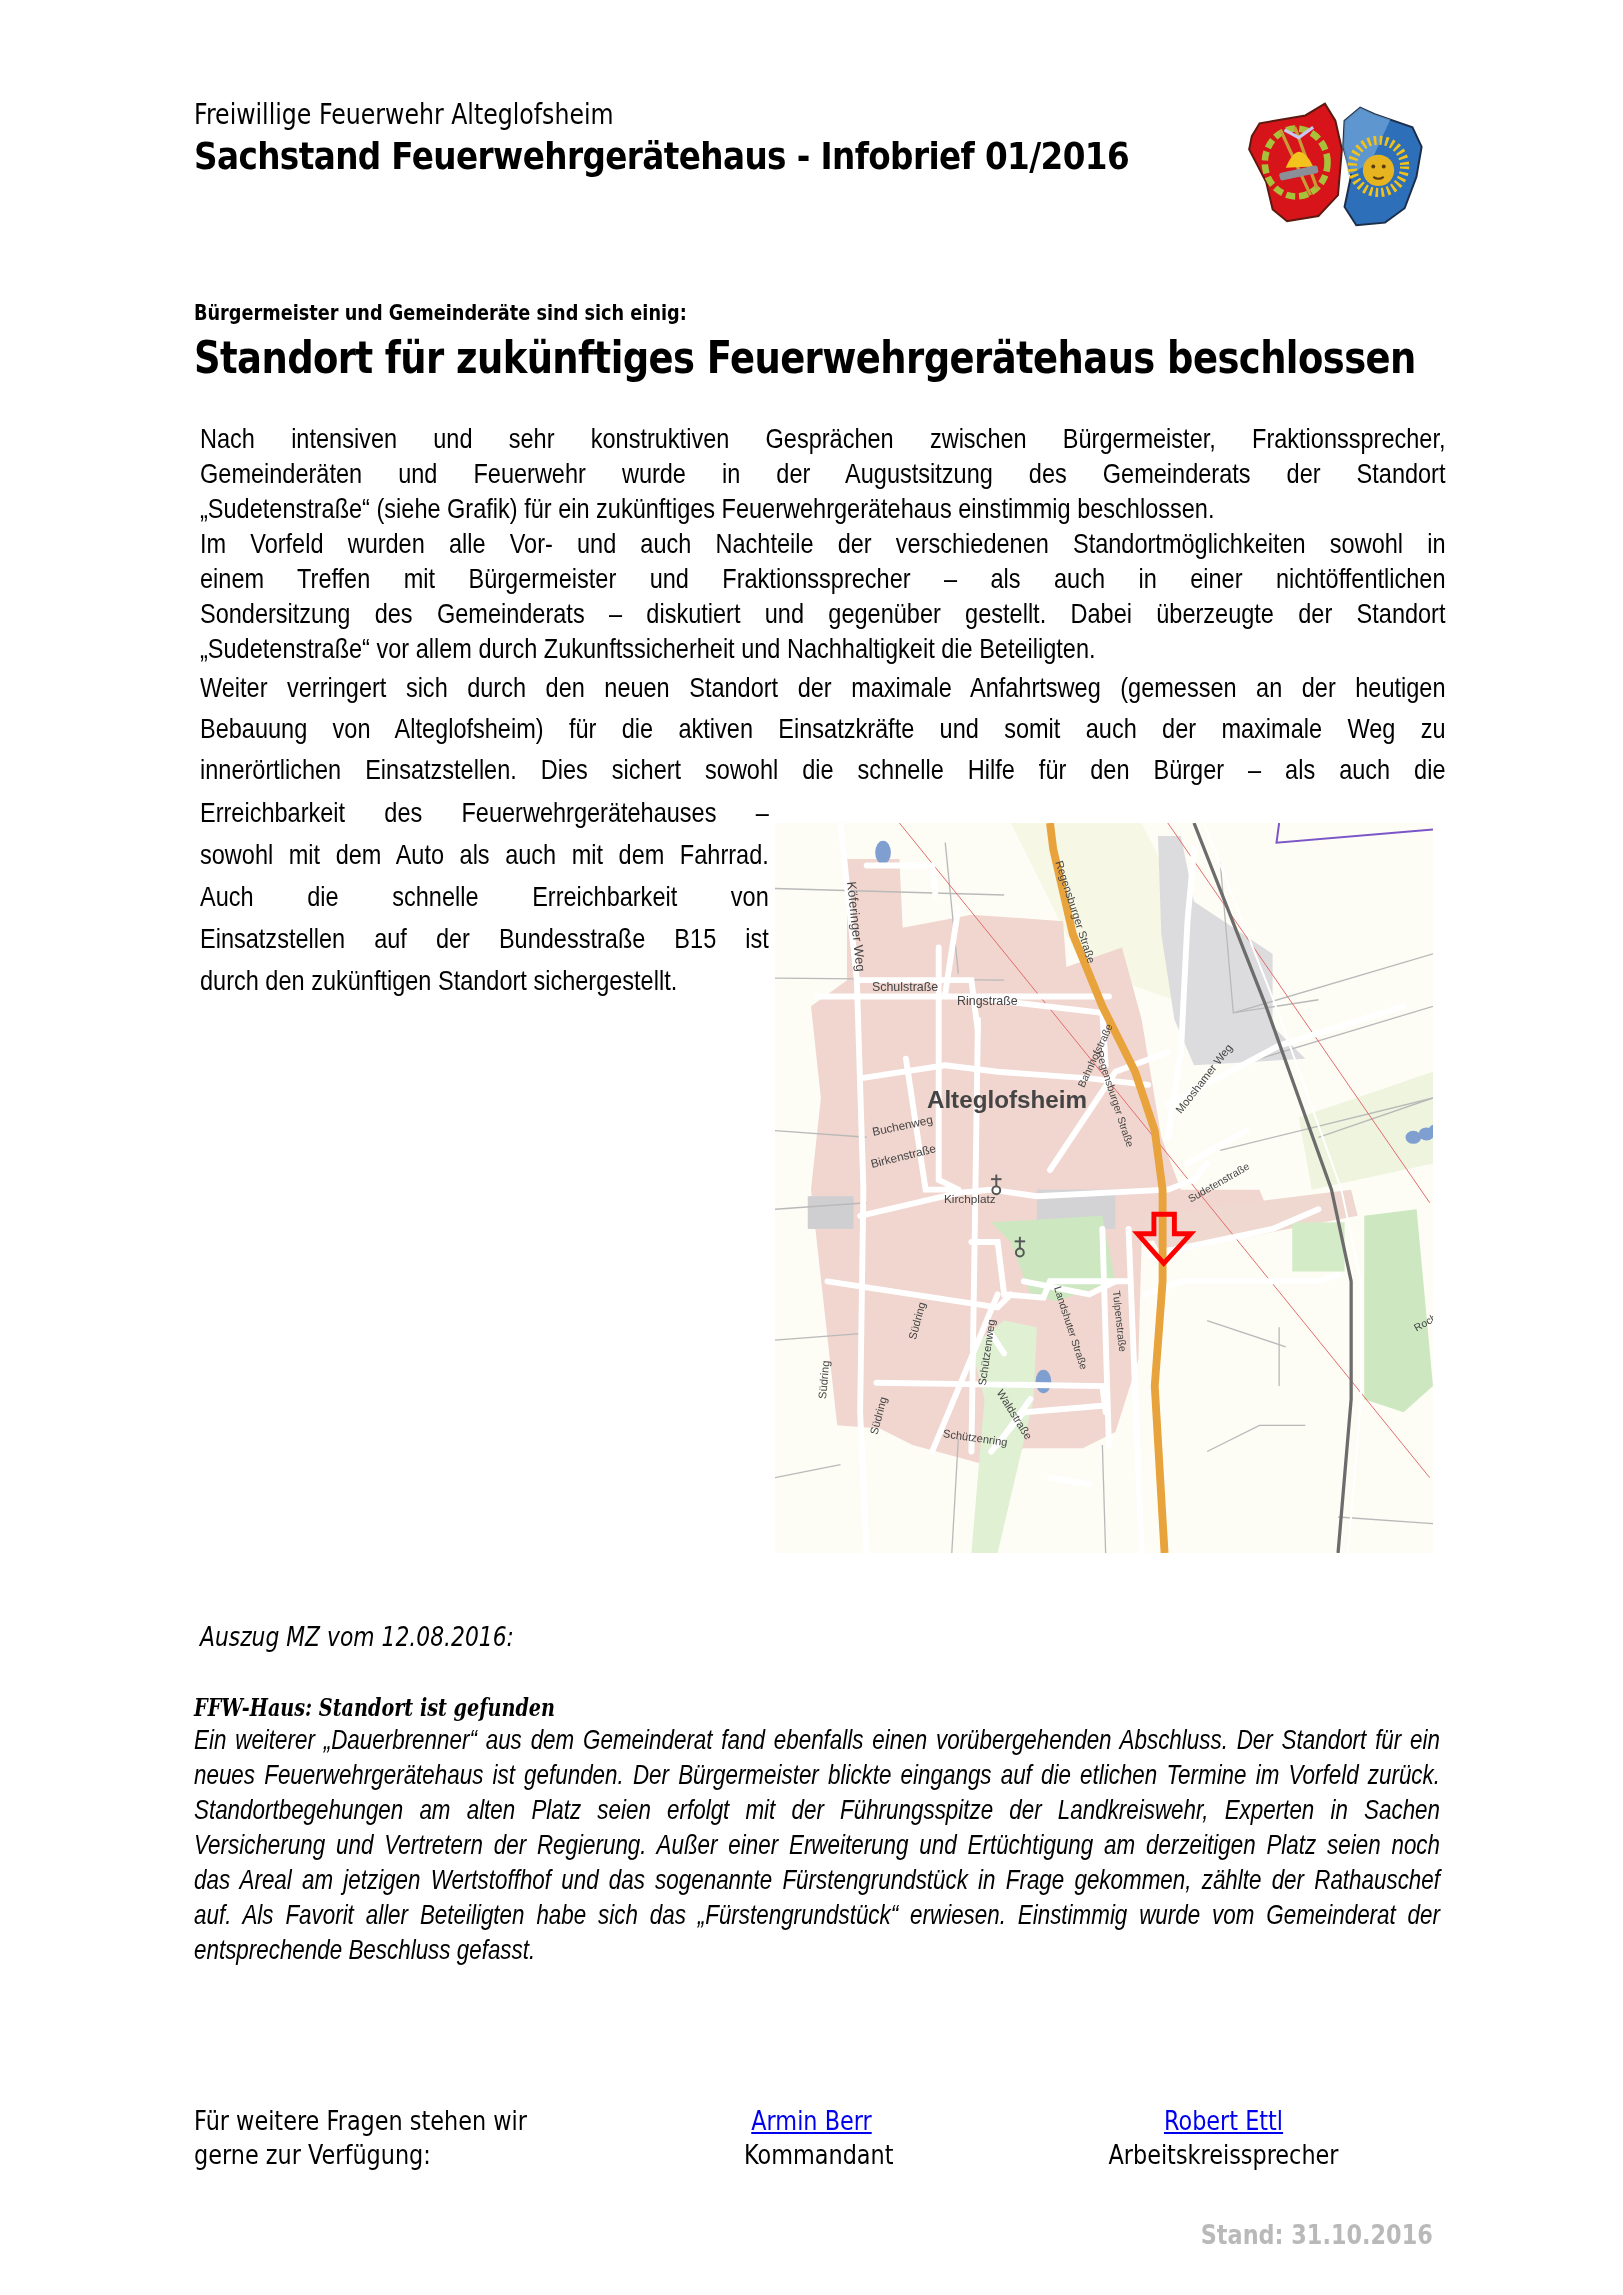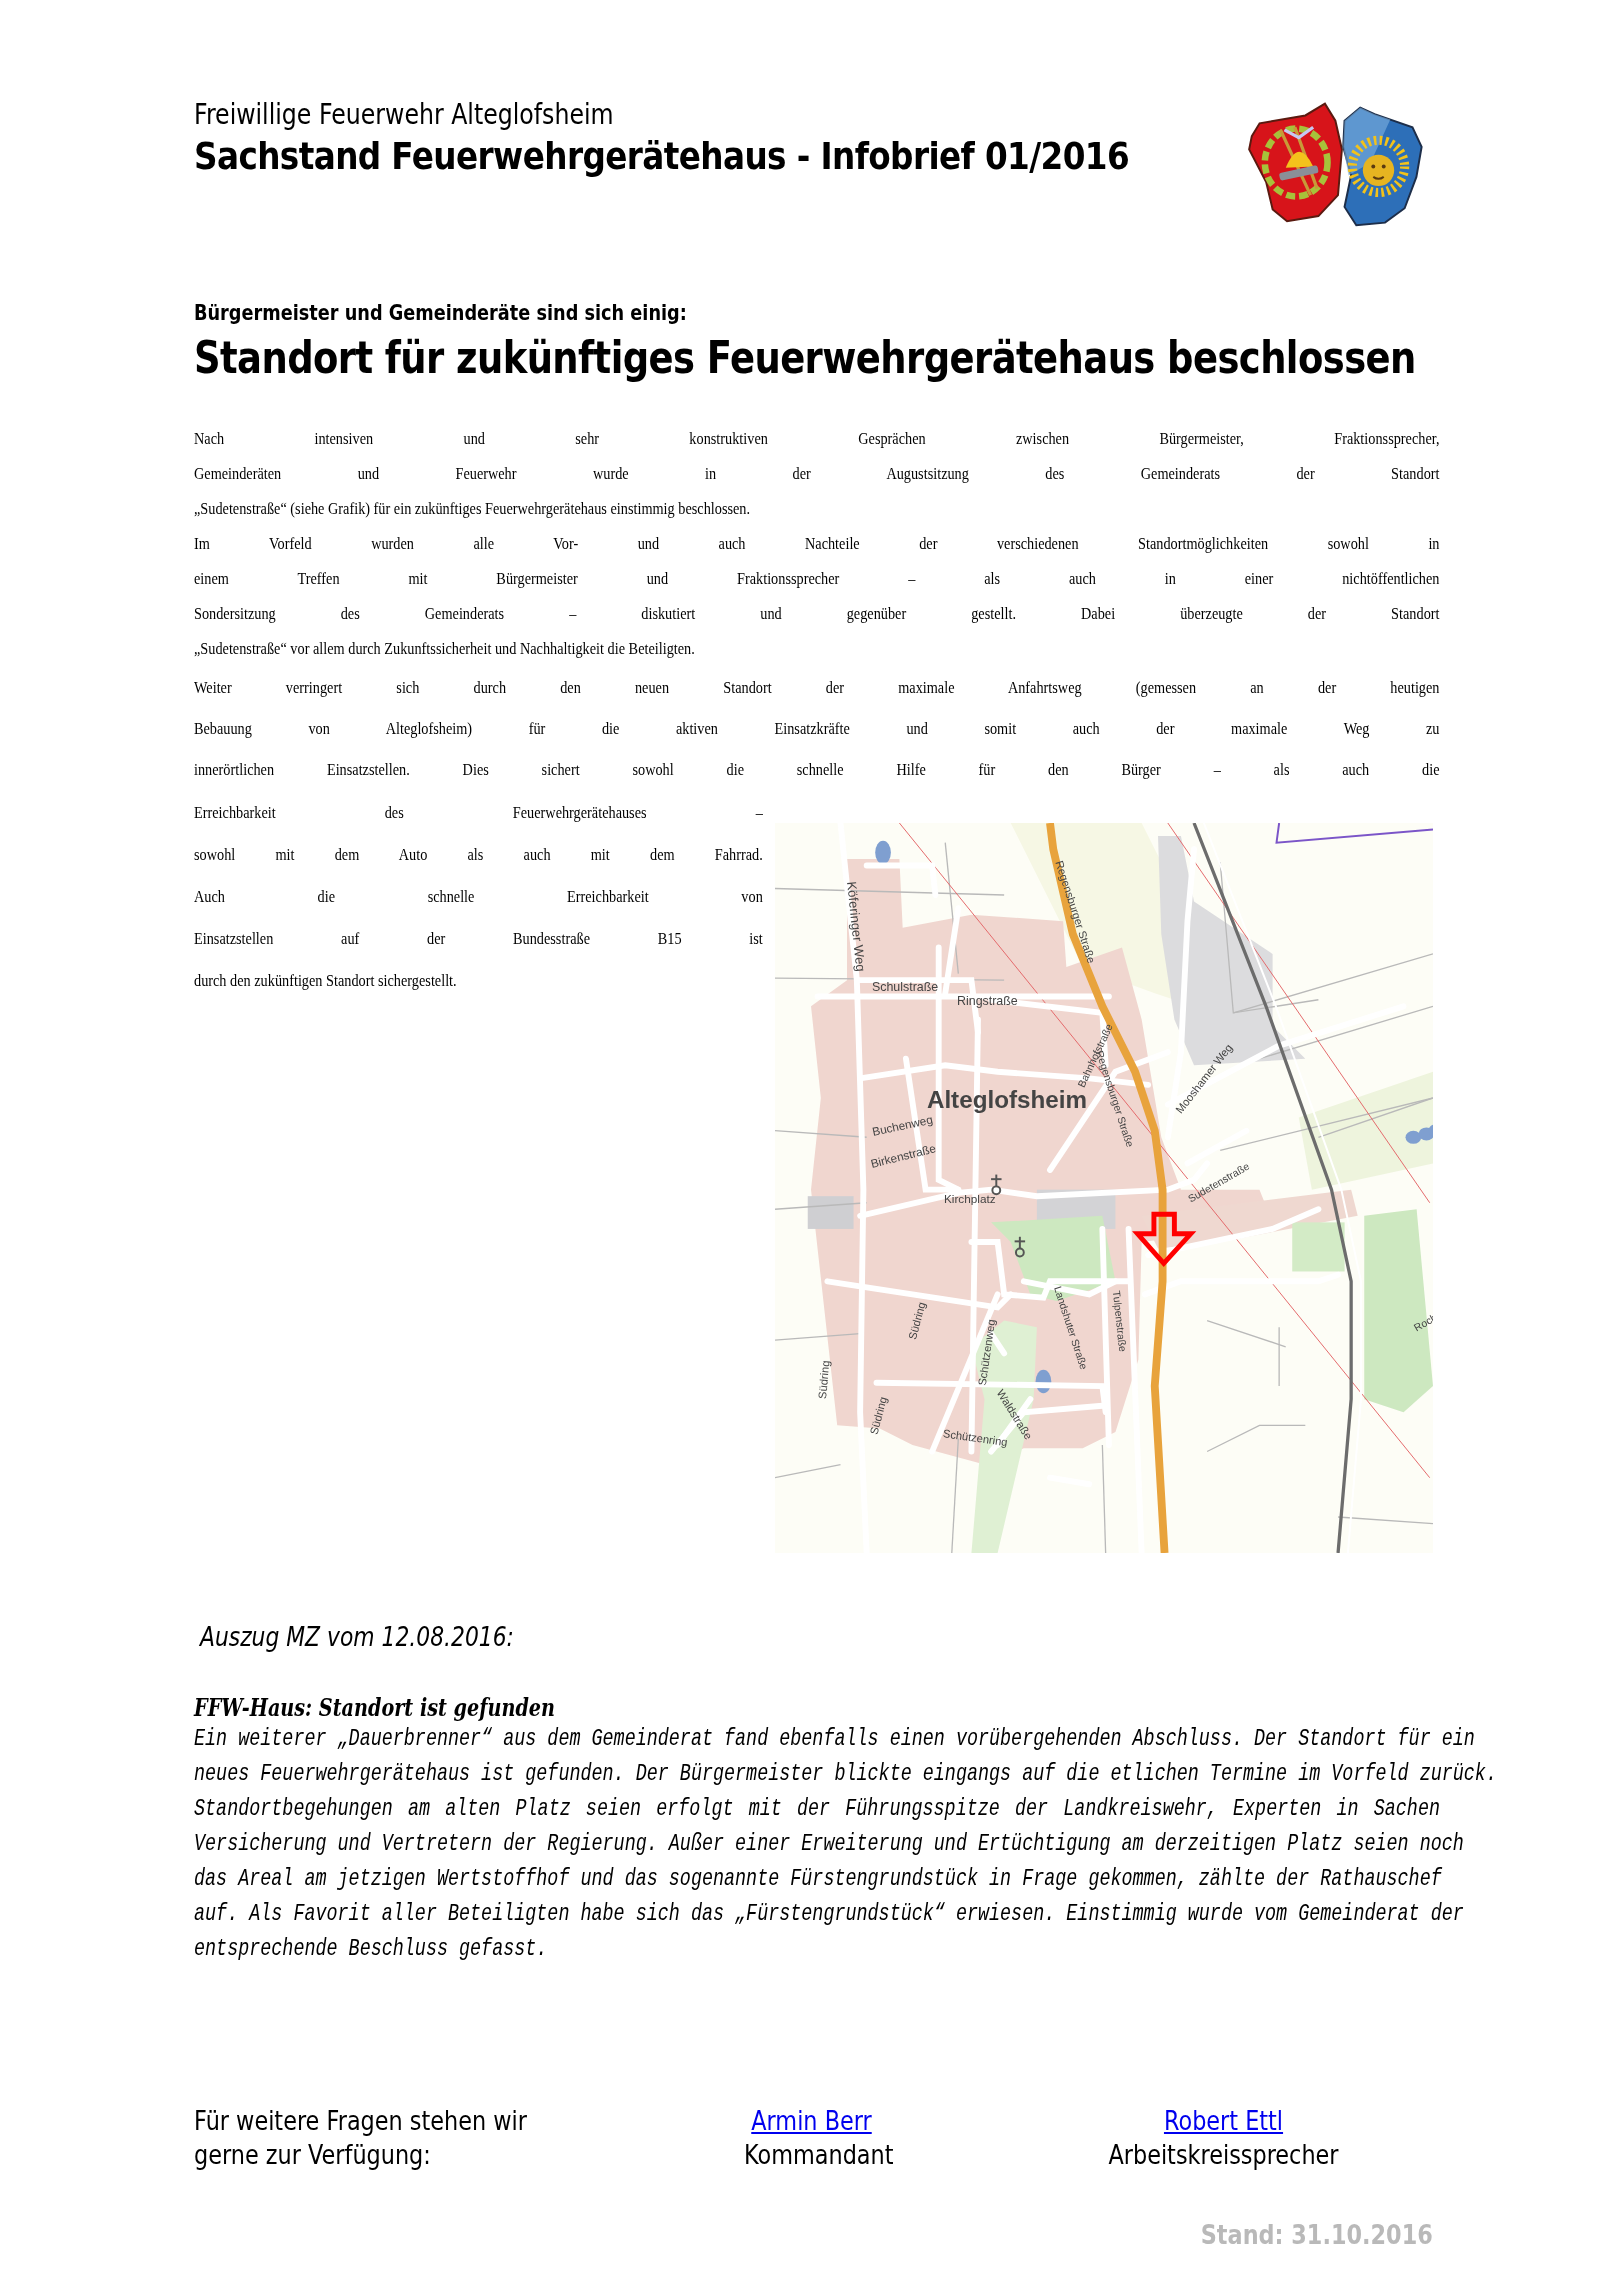--- a/index.html
+++ b/index.html
@@ -3,32 +3,32 @@
 <meta charset="utf-8">
 <style>
   html, body { margin:0; padding:0; background:#fff; }
   body { width:1623px; height:2295px; position:relative; overflow:hidden; font-family:"Liberation Sans", sans-serif; color:#000; }
   .abs { position:absolute; }
   .org { left:194px; top:98px; font-size:27.5px; font-family:"DejaVu Sans", sans-serif; font-weight:normal; transform:scaleX(0.86); transform-origin:left top; white-space:nowrap; }
   .title { left:194px; top:134px; font-size:38px; font-weight:bold; font-family:"DejaVu Sans", sans-serif; transform:scaleX(0.86); transform-origin:left top; white-space:nowrap; letter-spacing:-0.7px; }
   .crest { left:1240px; top:97px; width:196px; height:131px; }
   .kicker { left:194px; top:300px; font-size:21.6px; font-weight:bold; font-family:"DejaVu Sans", sans-serif; transform:scaleX(0.82); transform-origin:left top; white-space:nowrap; }
   .headline { left:194px; top:332px; font-size:44px; font-weight:bold; font-family:"DejaVu Sans", sans-serif; transform:scaleX(0.84); transform-origin:left top; white-space:nowrap; letter-spacing:-0.7px; }
-  .body { left:194px; width:1246px; font-size:17px; line-height:35px; text-align:justify; font-family:Liberation Serif, serif; }
+  .body { left:200px; width:1246px; font-size:28px; line-height:35px; text-align:justify; font-family:Liberation Sans, sans-serif; }
   .body .line { display:block; text-align:justify; text-align-last:justify; white-space:nowrap; transform:scaleX(0.84); transform-origin:left top; width:119%; }
   .body .last { text-align-last:left; }
   .p1 { top:421px; }
   .p2 { top:667px; line-height:41px; }
   .p3 { top:792px; width:569px; line-height:42px; }
   .p3 .line { width:119%; }
   .map { left:775px; top:823px; width:658px; height:730px; }
   .map svg { display:block; }
   .auszug { left:200px; top:1622px; font-size:26px; font-style:italic; font-family:"DejaVu Sans", sans-serif; transform:scaleX(0.84); transform-origin:left top; white-space:nowrap; }
   .quote-title { left:194px; top:1693px; font-size:24px; font-weight:bold; font-style:italic; font-family:"DejaVu Serif", serif; transform:scaleX(0.80); transform-origin:left top; white-space:nowrap; }
-  .quote { left:194px; top:1722px; width:1246px; font-size:23px; line-height:35px; font-style:italic; font-family:Liberation Mono, monospace; }
+  .quote { left:194px; top:1722px; width:1246px; font-size:28px; line-height:35px; font-style:italic; font-family:Liberation Sans, sans-serif; }
   .quote .line { display:block; white-space:nowrap; text-align:justify; text-align-last:justify; transform:scaleX(0.80); transform-origin:left top; width:125%; }
   .quote .last { text-align-last:left; }
   .footer-text { font-size:26px; font-family:"DejaVu Sans", sans-serif; transform:scaleX(0.86); transform-origin:left top; white-space:nowrap; line-height:34px; }
   .f-left { left:194px; top:2104px; }
   .f-mid { left:733px; top:2104px; width:157px; text-align:center; transform-origin:center top; }
   .f-right { left:1086px; top:2104px; width:275px; text-align:center; transform-origin:center top; }
   .link { color:#0000ee; text-decoration:underline; }
   .stand { right:190px; top:2220px; font-size:26px; font-weight:bold; color:#b9b9b9; font-family:"DejaVu Sans", sans-serif; transform:scaleX(0.86); transform-origin:right top; white-space:nowrap; }
   .maplabel { font-family:"Liberation Sans", sans-serif; fill:#444; }
 </style>

